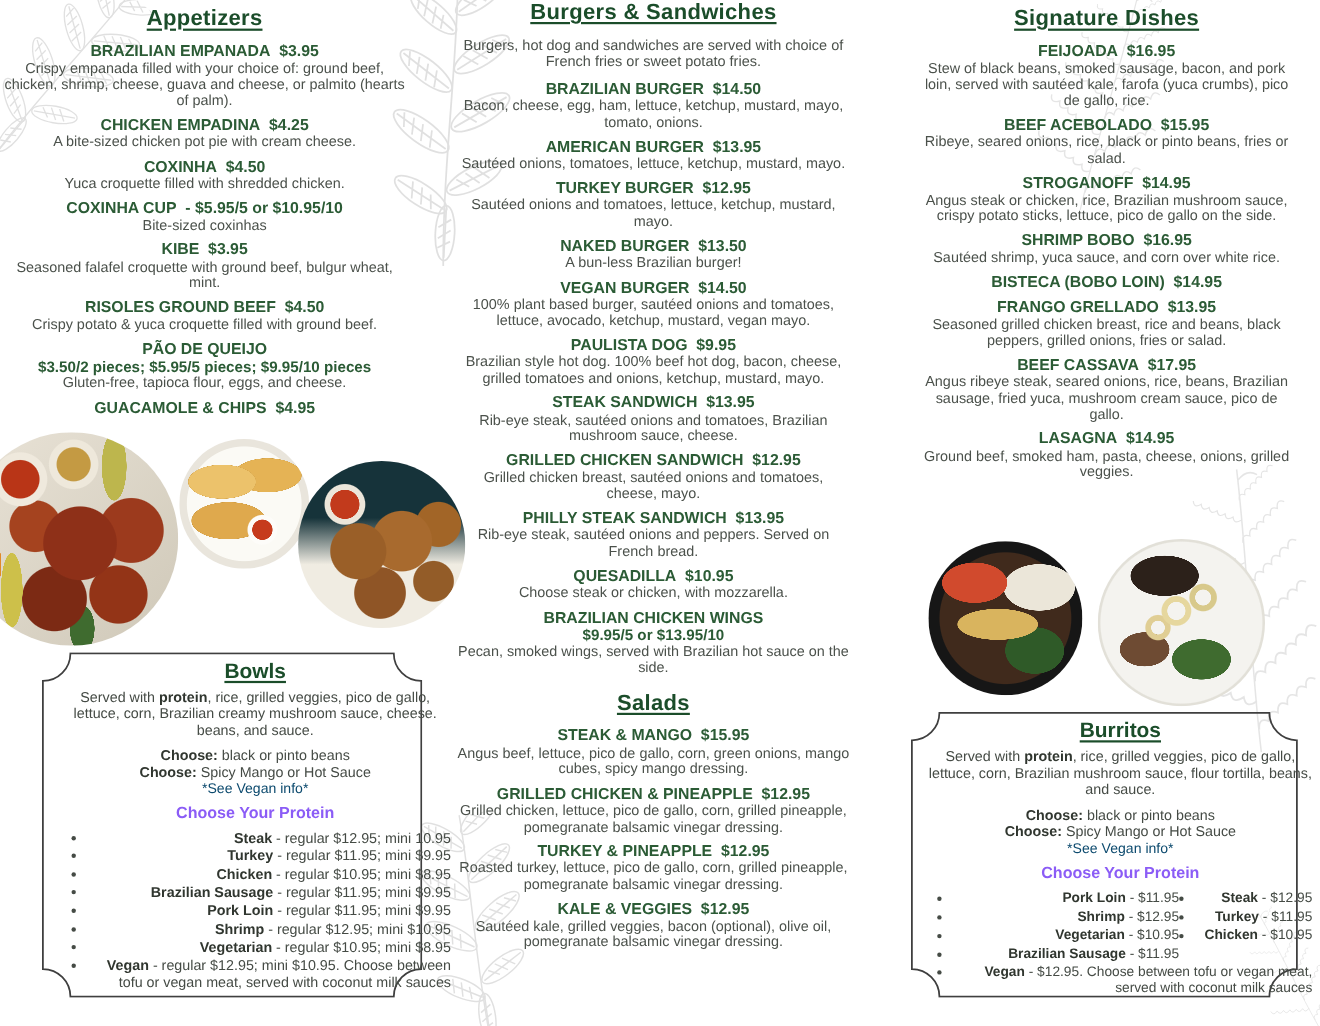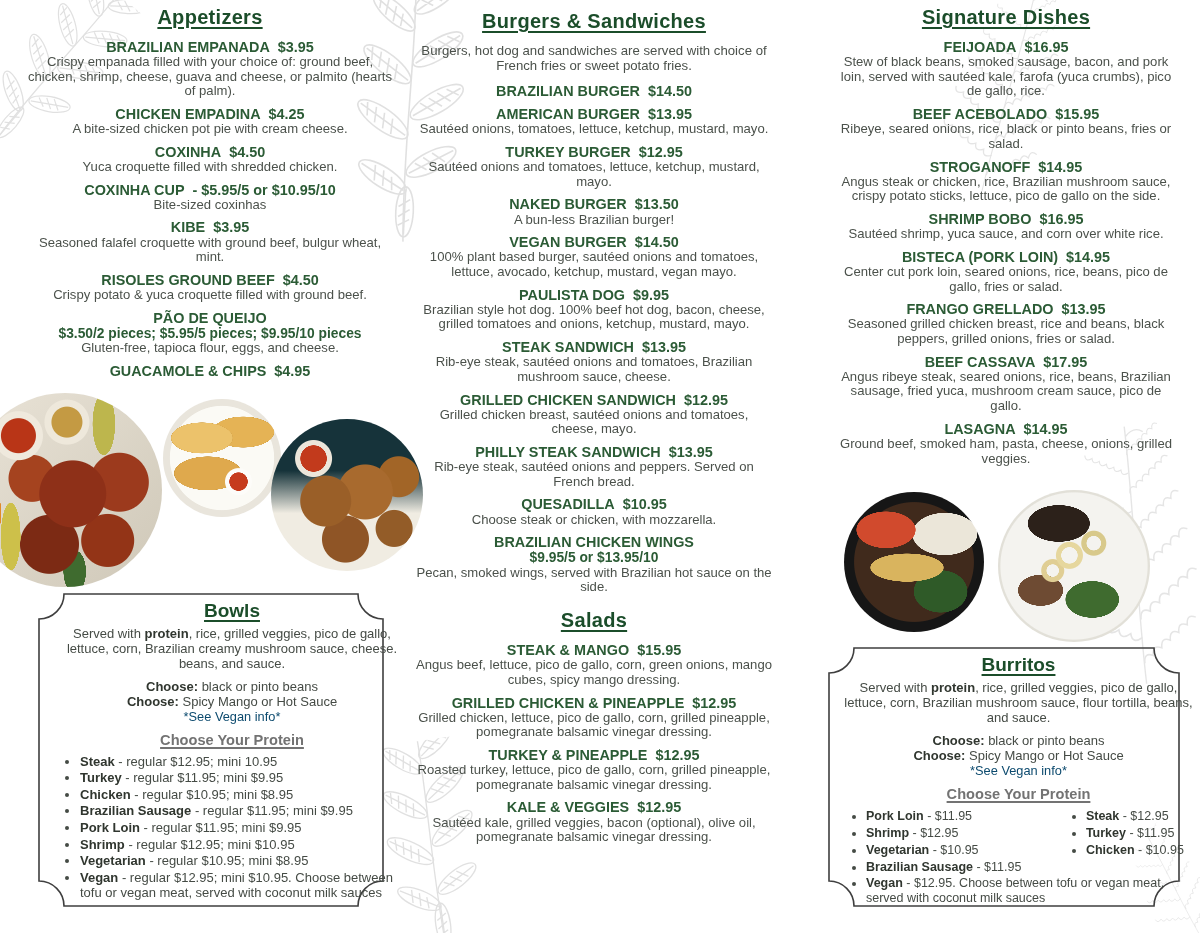--- a/index.html
+++ b/index.html
@@ -3,22 +3,22 @@
 <meta charset="utf-8">
 <style>
   html,body{margin:0;padding:0}
   body{
     width:1200px;height:933px;position:relative;overflow:hidden;
     background:#ffffff;color:#4b514b;
     font-family:"Liberation Sans","DejaVu Sans",sans-serif;
     -webkit-font-smoothing:antialiased;
   }
   .col{position:absolute;text-align:center;z-index:2}
-  #col1{left:24px;top:6px;width:372px}
-  #col2{left:415px;top:10px;width:358px}
+  #col1{left:0;top:6px;width:372px}
+  #col2{left:415px;top:0;width:358px}
   #col3{left:840px;top:6px;width:332px}
 
   h2.sec{
     font-size:20px;line-height:1.1;font-weight:bold;color:#1b4d2a;margin:0 0 11px;
     text-decoration:underline;text-underline-offset:3px;text-decoration-thickness:2px;
     letter-spacing:.3px;
   }
   h2.sec.mt{margin-top:14px}
   .intro{font-size:13.2px;line-height:1.14;color:#4b514b;margin:0 0 10px}
 
@@ -82,24 +82,24 @@
   .box-inner{position:relative;z-index:1;padding:7px 16px 0}
   h2.boxtitle{
     font-size:19px;font-weight:bold;color:#1b4d2a;margin:0 0 5px;
     text-decoration:underline;text-underline-offset:3px;text-decoration-thickness:2px;
   }
   .box-intro{font-size:13px;line-height:1.14;margin:0 0 9px;color:#454b45}
   .box-intro b,.choose b{color:#30362f}
   .choose{font-size:13px;line-height:1.14;margin:0;color:#454b45}
   .note{font-size:12.8px;line-height:1.14;margin:0 0 7px;color:#0c4a6e}
   h3.protein{
-    font-size:14.6px;font-weight:bold;color:#737373;margin:2px 0 6px;
-    text-decoration:underline;text-underline-offset:2px;text-decoration-thickness:1.6px;
+    font-size:14.6px;font-weight:bold;color:#8b5cf6;margin:2px 0 6px;
+    text-underline-offset:2px;text-decoration-thickness:1.6px;
   }
-  ul.plist{margin:0;padding:0 0 0 26px;text-align:left;font-size:13px;line-height:1.2;color:#454b45}
+  ul.plist{margin:0;padding:0 0 0 26px;text-align:right;font-size:13px;line-height:1.2;color:#454b45}
   ul.plist li{margin:0 0 1px}
   ul.plist b{color:#30362f}
   .two-col{display:flex}
   .two-col ul.plist{font-size:12.5px;line-height:1.28}
   .two-col .l{flex:0 0 59%;padding-left:22px}
   .two-col .r{flex:1;padding-left:14px}
   ul.full{font-size:12.5px !important;line-height:1.22 !important;padding-left:22px !important}
 
   
   .decor{position:absolute;z-index:0;opacity:.6;pointer-events:none}
@@ -252,20 +252,21 @@
     </div>
 </div>
 
 <div class="col" id="col2">
   <h2 class="sec">Burgers &amp; Sandwiches</h2>
   <p class="intro">Burgers, hot dog and sandwiches are served with choice of French fries or sweet potato fries.</p>
   <div>
       <div class="mi">
     <div class="mi-t"><span class="nm">BRAZILIAN BURGER</span><span class="pr">$14.50</span></div>
 
+    <div class="mi-d">Bacon, cheese, egg, ham, lettuce, ketchup, mustard, mayo, tomato, onions.</div>
   </div>
       <div class="mi">
     <div class="mi-t"><span class="nm">AMERICAN BURGER</span><span class="pr">$13.95</span></div>
 
     <div class="mi-d">Sautéed onions, tomatoes, lettuce, ketchup, mustard, mayo.</div>
   </div>
       <div class="mi">
     <div class="mi-t"><span class="nm">TURKEY BURGER</span><span class="pr">$12.95</span></div>
 
     <div class="mi-d">Sautéed onions and tomatoes, lettuce, ketchup, mustard, mayo.</div>
@@ -353,23 +354,22 @@
     <div class="mi-t"><span class="nm">STROGANOFF</span><span class="pr">$14.95</span></div>
 
     <div class="mi-d">Angus steak or chicken, rice, Brazilian mushroom sauce, crispy potato sticks, lettuce, pico de gallo on the side.</div>
   </div>
       <div class="mi">
     <div class="mi-t"><span class="nm">SHRIMP BOBO</span><span class="pr">$16.95</span></div>
 
     <div class="mi-d">Sautéed shrimp, yuca sauce, and corn over white rice.</div>
   </div>
       <div class="mi">
-    <div class="mi-t"><span class="nm">BISTECA (PORK LOIN)</span><span class="pr">$14.95</span></div>
-
-    <div class="mi-d">Center cut pork loin, seared onions, rice, beans, pico de gallo, fries or salad.</div>
+    <div class="mi-t"><span class="nm">BISTECA (BOBO LOIN)</span><span class="pr">$14.95</span></div>
+
   </div>
       <div class="mi">
     <div class="mi-t"><span class="nm">FRANGO GRELLADO</span><span class="pr">$13.95</span></div>
 
     <div class="mi-d">Seasoned grilled chicken breast, rice and beans, black peppers, grilled onions, fries or salad.</div>
   </div>
       <div class="mi">
     <div class="mi-t"><span class="nm">BEEF CASSAVA</span><span class="pr">$17.95</span></div>
 
     <div class="mi-d">Angus ribeye steak, seared onions, rice, beans, Brazilian sausage, fried yuca, mushroom cream sauce, pico de gallo.</div>

